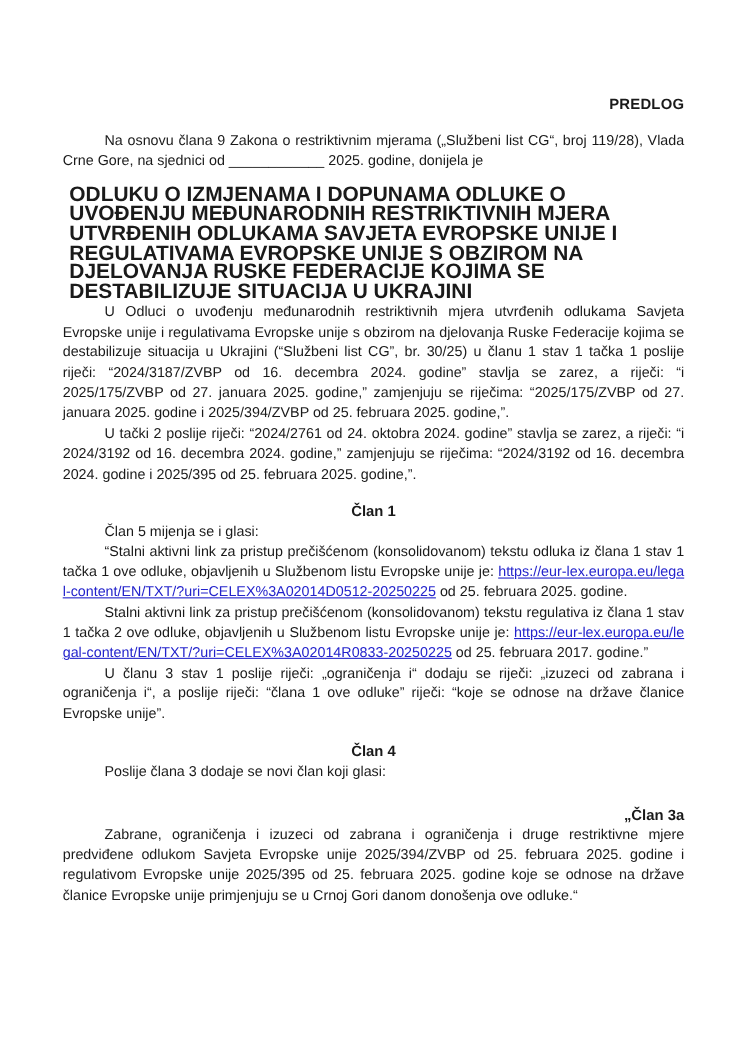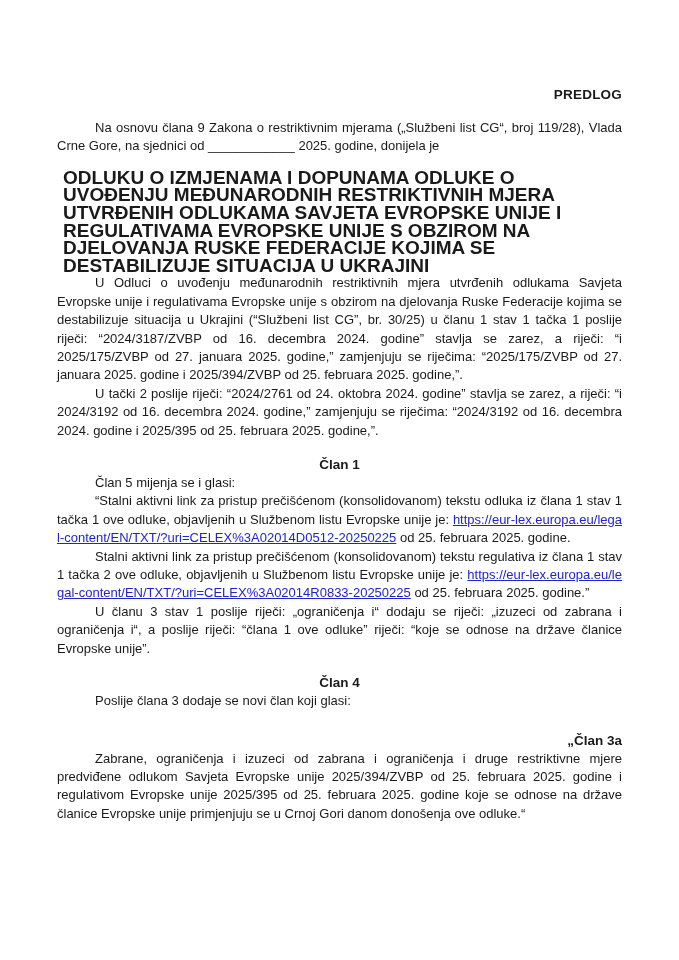--- a/index.html
+++ b/index.html
@@ -73,21 +73,21 @@
   <p class="body indent">Na osnovu člana 9 Zakona o restriktivnim mjerama („Službeni list CG“, broj 119/28), Vlada Crne Gore, na sjednici od ____________ 2025. godine, donijela je</p>
 
   <h1 class="title">ODLUKU O IZMJENAMA I DOPUNAMA ODLUKE O UVOĐENJU MEĐUNARODNIH RESTRIKTIVNIH MJERA UTVRĐENIH ODLUKAMA SAVJETA EVROPSKE UNIJE I REGULATIVAMA EVROPSKE UNIJE S OBZIROM NA DJELOVANJA RUSKE FEDERACIJE KOJIMA SE DESTABILIZUJE SITUACIJA U UKRAJINI</h1>
 
   <p class="body indent">U Odluci o uvođenju međunarodnih restriktivnih mjera utvrđenih odlukama Savjeta Evropske unije i regulativama Evropske unije s obzirom na djelovanja Ruske Federacije kojima se destabilizuje situacija u Ukrajini (“Službeni list CG”, br. 30/25) u članu 1 stav 1 tačka 1 poslije riječi: “2024/3187/ZVBP od 16. decembra 2024. godine” stavlja se zarez, a riječi: “i 2025/175/ZVBP od 27. januara 2025. godine,” zamjenjuju se riječima: “2025/175/ZVBP od 27. januara 2025. godine i 2025/394/ZVBP od 25. februara 2025. godine,”.</p>
   <p class="body indent">U tački 2 poslije riječi: “2024/2761 od 24. oktobra 2024. godine” stavlja se zarez, a riječi: “i 2024/3192 od 16. decembra 2024. godine,” zamjenjuju se riječima: “2024/3192 od 16. decembra 2024. godine i 2025/395 od 25. februara 2025. godine,”.</p>
 
   <h2 class="art">Član 1</h2>
   <p class="body indent">Član 5 mijenja se i glasi:</p>
   <p class="body indent"><span>“Stalni aktivni link za pristup prečišćenom (konsolidovanom) tekstu odluka iz člana 1 stav 1 tačka 1 ove odluke, objavljenih u Službenom listu Evropske unije je: </span><a href="#" class="link">https://eur-lex.europa.eu/legal-content/EN/TXT/?uri=CELEX%3A02014D0512-20250225</a><span> od 25. februara 2025. godine.</span></p>
-  <p class="body indent"><span>Stalni aktivni link za pristup prečišćenom (konsolidovanom) tekstu regulativa iz člana 1 stav 1 tačka 2 ove odluke, objavljenih u Službenom listu Evropske unije je: </span><a href="#" class="link">https://eur-lex.europa.eu/legal-content/EN/TXT/?uri=CELEX%3A02014R0833-20250225</a><span> od 25. februara 2025. godine.”</span></p>
+  <p class="body indent"><span>Stalni aktivni link za pristup prečišćenom (konsolidovanom) tekstu regulativa iz člana 1 stav 1 tačka 2 ove odluke, objavljenih u Službenom listu Evropske unije je: </span><a href="#" class="link">https://eur-lex.europa.eu/legal-content/EN/TXT/?uri=CELEX%3A02014R0833-20250225</a><span> od 25. februara 2017. godine.”</span></p>
 
   <p class="body indent">U članu 3 stav 1 poslije riječi: „ograničenja i“ dodaju se riječi: „izuzeci od zabrana i ograničenja i“, a poslije riječi: “člana 1 ove odluke” riječi: “koje se odnose na države članice Evropske unije”.</p>
 
   <h2 class="art">Član 4</h2>
   <p class="body indent">Poslije člana 3 dodaje se novi član koji glasi:</p>
 
   <h2 class="art sub">„Član 3a</h2>
   <p class="body indent">Zabrane, ograničenja i izuzeci od zabrana i ograničenja i druge restriktivne mjere predviđene odlukom Savjeta Evropske unije 2025/394/ZVBP od 25. februara 2025. godine i regulativom Evropske unije 2025/395 od 25. februara 2025. godine koje se odnose na države članice Evropske unije primjenjuju se u Crnoj Gori danom donošenja ove odluke.“</p>
 
 </div>

